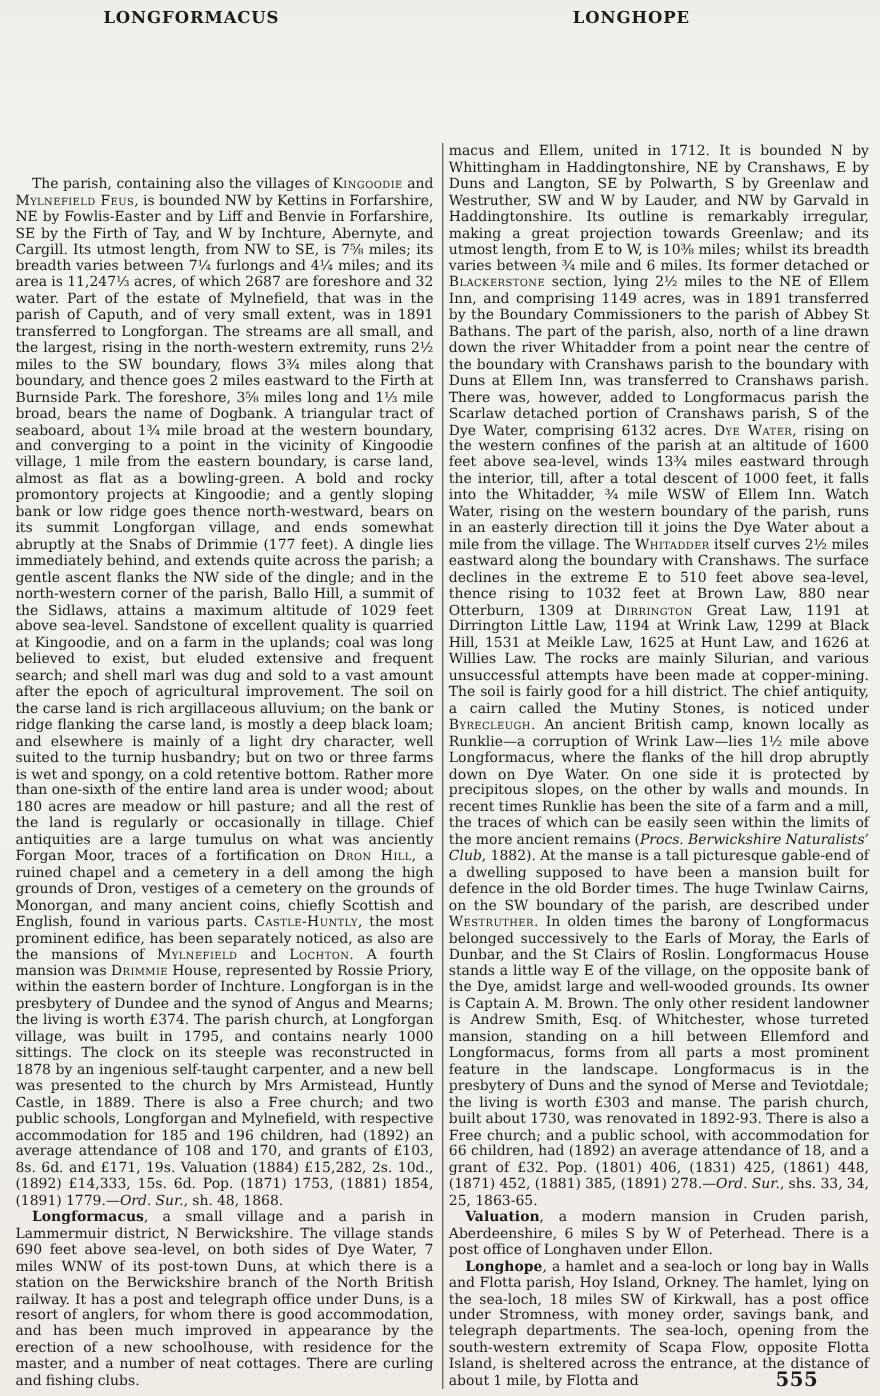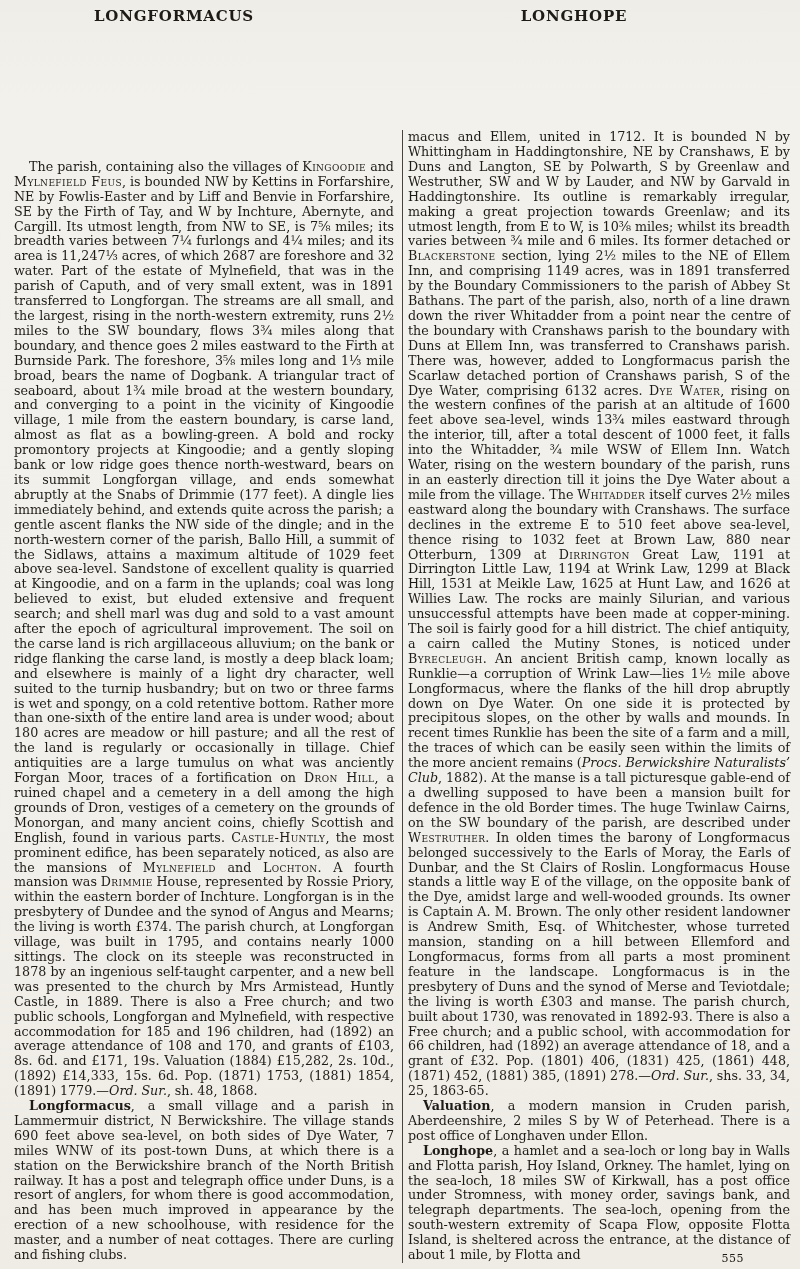--- a/index.html
+++ b/index.html
@@ -49,38 +49,38 @@
   .col.left  { padding-right: 8px; }
   .col.right { border-left: 1px solid #47423b; padding-left: 5px; }
   p.para { margin: 0; }
   p.para.indent { text-indent: 15px; }
   .sc { font-variant: small-caps; letter-spacing: 0.4px; }
   .bold { font-weight: bold; }
   .italic { font-style: italic; }
   .page-number {
     position: absolute;
     right: 56px; bottom: 4px;
-    font-weight: normal;
-    font-size: 11px;
+    font-weight: bold;
+    font-size: 18px;
     letter-spacing: 0.5px;
   }
 </style>
 </head>
 <body>
 
 <div class="page">
   <div class="headers">
     <div class="col-head">LONGFORMACUS</div>
     <div class="col-head">LONGHOPE</div>
   </div>
   <div class="columns">
     <div class="col left">
         <p class="para indent"><span>The parish, containing also the villages of </span><span class="sc">Kingoodie</span><span> and </span><span class="sc">Mylnefield Feus</span><span>, is bounded NW by Kettins in Forfarshire, NE by Fowlis-Easter and by Liff and Benvie in Forfarshire, SE by the Firth of Tay, and W by Inchture, Abernyte, and Cargill.  Its utmost length, from NW to SE, is 7⅝ miles; its breadth varies between 7¼ furlongs and 4¼ miles; and its area is 11,247⅓ acres, of which 2687 are foreshore and 32 water.  Part of the estate of Mylnefield, that was in the parish of Caputh, and of very small extent, was in 1891 transferred to Longforgan.  The streams are all small, and the largest, rising in the north-western extremity, runs 2½ miles to the SW boundary, flows 3¾ miles along that boundary, and thence goes 2 miles eastward to the Firth at Burnside Park.  The foreshore, 3⅝ miles long and 1⅓ mile broad, bears the name of Dogbank.  A triangular tract of seaboard, about 1¾ mile broad at the western boundary, and converging to a point in the vicinity of Kingoodie village, 1 mile from the eastern boundary, is carse land, almost as flat as a bowling-green.  A bold and rocky promontory projects at Kingoodie; and a gently sloping bank or low ridge goes thence north-westward, bears on its summit Longforgan village, and ends somewhat abruptly at the Snabs of Drimmie (177 feet).  A dingle lies immediately behind, and extends quite across the parish; a gentle ascent flanks the NW side of the dingle; and in the north-western corner of the parish, Ballo Hill, a summit of the Sidlaws, attains a maximum altitude of 1029 feet above sea-level.  Sandstone of excellent quality is quarried at Kingoodie, and on a farm in the uplands; coal was long believed to exist, but eluded extensive and frequent search; and shell marl was dug and sold to a vast amount after the epoch of agricultural improvement.  The soil on the carse land is rich argillaceous alluvium; on the bank or ridge flanking the carse land, is mostly a deep black loam; and elsewhere is mainly of a light dry character, well suited to the turnip husbandry; but on two or three farms is wet and spongy, on a cold retentive bottom.  Rather more than one-sixth of the entire land area is under wood; about 180 acres are meadow or hill pasture; and all the rest of the land is regularly or occasionally in tillage.  Chief antiquities are a large tumulus on what was anciently Forgan Moor, traces of a fortification on </span><span class="sc">Dron Hill</span><span>, a ruined chapel and a cemetery in a dell among the high grounds of Dron, vestiges of a cemetery on the grounds of Monorgan, and many ancient coins, chiefly Scottish and English, found in various parts.  </span><span class="sc">Castle-Huntly</span><span>, the most prominent edifice, has been separately noticed, as also are the mansions of </span><span class="sc">Mylnefield</span><span> and </span><span class="sc">Lochton</span><span>.  A fourth mansion was </span><span class="sc">Drimmie</span><span> House, represented by Rossie Priory, within the eastern border of Inchture.  Longforgan is in the presbytery of Dundee and the synod of Angus and Mearns; the living is worth £374.  The parish church, at Longforgan village, was built in 1795, and contains nearly 1000 sittings.  The clock on its steeple was reconstructed in 1878 by an ingenious self-taught carpenter, and a new bell was presented to the church by Mrs Armistead, Huntly Castle, in 1889.  There is also a Free church; and two public schools, Longforgan and Mylnefield, with respective accommodation for 185 and 196 children, had (1892) an average attendance of 108 and 170, and grants of £103, 8s. 6d. and £171, 19s.  Valuation (1884) £15,282, 2s. 10d., (1892) £14,333, 15s. 6d.  Pop. (1871) 1753, (1881) 1854, (1891) 1779.—</span><span class="italic">Ord. Sur.</span><span>, sh. 48, 1868.</span></p>
         <p class="para indent"><span class="bold">Longformacus</span><span>, a small village and a parish in Lammermuir district, N Berwickshire.  The village stands 690 feet above sea-level, on both sides of Dye Water, 7 miles WNW of its post-town Duns, at which there is a station on the Berwickshire branch of the North British railway.  It has a post and telegraph office under Duns, is a resort of anglers, for whom there is good accommodation, and has been much improved in appearance by the erection of a new schoolhouse, with residence for the master, and a number of neat cottages.  There are curling and fishing clubs.</span></p>
       </div>
     <div class="col right">
         <p class="para"><span>macus and Ellem, united in 1712.  It is bounded N by Whittingham in Haddingtonshire, NE by Cranshaws, E by Duns and Langton, SE by Polwarth, S by Greenlaw and Westruther, SW and W by Lauder, and NW by Garvald in Haddingtonshire.  Its outline is remarkably irregular, making a great projection towards Greenlaw; and its utmost length, from E to W, is 10⅜ miles; whilst its breadth varies between ¾ mile and 6 miles.  Its former detached or </span><span class="sc">Blackerstone</span><span> section, lying 2½ miles to the NE of Ellem Inn, and comprising 1149 acres, was in 1891 transferred by the Boundary Commissioners to the parish of Abbey St Bathans.  The part of the parish, also, north of a line drawn down the river Whitadder from a point near the centre of the boundary with Cranshaws parish to the boundary with Duns at Ellem Inn, was transferred to Cranshaws parish.  There was, however, added to Longformacus parish the Scarlaw detached portion of Cranshaws parish, S of the Dye Water, comprising 6132 acres.  </span><span class="sc">Dye Water</span><span>, rising on the western confines of the parish at an altitude of 1600 feet above sea-level, winds 13¾ miles eastward through the interior, till, after a total descent of 1000 feet, it falls into the Whitadder, ¾ mile WSW of Ellem Inn.  Watch Water, rising on the western boundary of the parish, runs in an easterly direction till it joins the Dye Water about a mile from the village.  The </span><span class="sc">Whitadder</span><span> itself curves 2½ miles eastward along the boundary with Cranshaws.  The surface declines in the extreme E to 510 feet above sea-level, thence rising to 1032 feet at Brown Law, 880 near Otterburn, 1309 at </span><span class="sc">Dirrington</span><span> Great Law, 1191 at Dirrington Little Law, 1194 at Wrink Law, 1299 at Black Hill, 1531 at Meikle Law, 1625 at Hunt Law, and 1626 at Willies Law.  The rocks are mainly Silurian, and various unsuccessful attempts have been made at copper-mining.  The soil is fairly good for a hill district.  The chief antiquity, a cairn called the Mutiny Stones, is noticed under </span><span class="sc">Byrecleugh</span><span>.  An ancient British camp, known locally as Runklie—a corruption of Wrink Law—lies 1½ mile above Longformacus, where the flanks of the hill drop abruptly down on Dye Water.  On one side it is protected by precipitous slopes, on the other by walls and mounds.  In recent times Runklie has been the site of a farm and a mill, the traces of which can be easily seen within the limits of the more ancient remains (</span><span class="italic">Procs. Berwickshire Naturalists’ Club</span><span>, 1882).  At the manse is a tall picturesque gable-end of a dwelling supposed to have been a mansion built for defence in the old Border times.  The huge Twinlaw Cairns, on the SW boundary of the parish, are described under </span><span class="sc">Westruther</span><span>.  In olden times the barony of Longformacus belonged successively to the Earls of Moray, the Earls of Dunbar, and the St Clairs of Roslin.  Longformacus House stands a little way E of the village, on the opposite bank of the Dye, amidst large and well-wooded grounds.  Its owner is Captain A. M. Brown.  The only other resident landowner is Andrew Smith, Esq. of Whitchester, whose turreted mansion, standing on a hill between Ellemford and Longformacus, forms from all parts a most prominent feature in the landscape.  Longformacus is in the presbytery of Duns and the synod of Merse and Teviotdale; the living is worth £303 and manse.  The parish church, built about 1730, was renovated in 1892-93.  There is also a Free church; and a public school, with accommodation for 66 children, had (1892) an average attendance of 18, and a grant of £32.  Pop. (1801) 406, (1831) 425, (1861) 448, (1871) 452, (1881) 385, (1891) 278.—</span><span class="italic">Ord. Sur.</span><span>, shs. 33, 34, 25, 1863-65.</span></p>
-        <p class="para indent"><span class="bold">Valuation</span><span>, a modern mansion in Cruden parish, Aberdeenshire, 2 miles S by W of Peterhead.  There is a post office of Longhaven under Ellon.</span></p>
+        <p class="para indent"><span class="bold">Valuation</span><span>, a modern mansion in Cruden parish, Aberdeenshire, 6 miles S by W of Peterhead.  There is a post office of Longhaven under Ellon.</span></p>
         <p class="para indent"><span class="bold">Longhope</span><span>, a hamlet and a sea-loch or long bay in Walls and Flotta parish, Hoy Island, Orkney.  The hamlet, lying on the sea-loch, 18 miles SW of Kirkwall, has a post office under Stromness, with money order, savings bank, and telegraph departments.  The sea-loch, opening from the south-western extremity of Scapa Flow, opposite Flotta Island, is sheltered across the entrance, at the distance of about 1 mile, by Flotta and</span></p>
       </div>
   </div>
   <div class="page-number">555</div>
 </div>
 
 </body></html>

